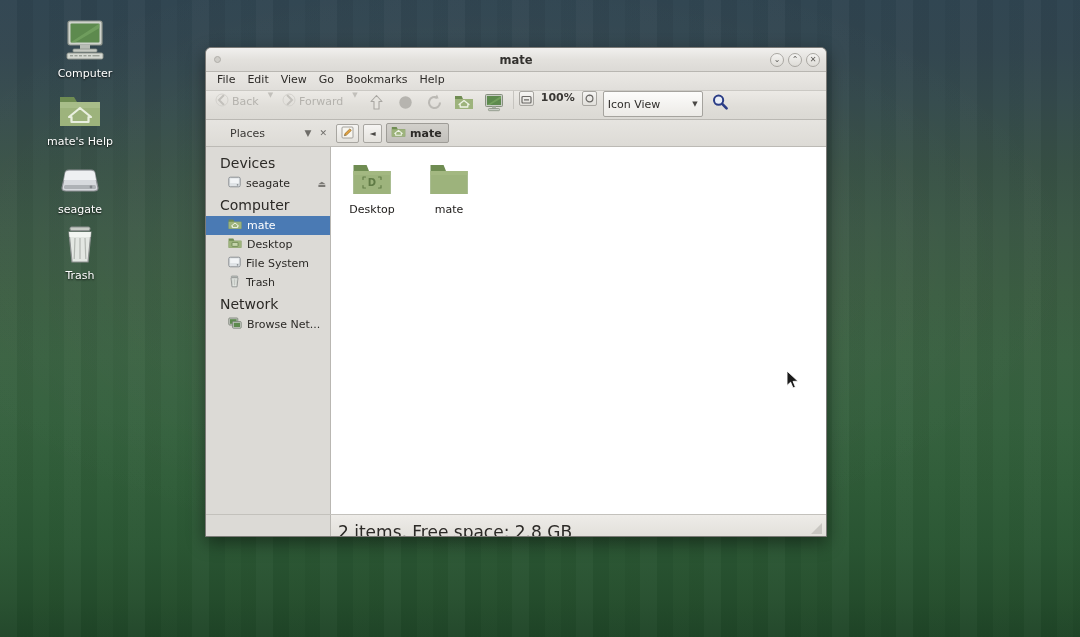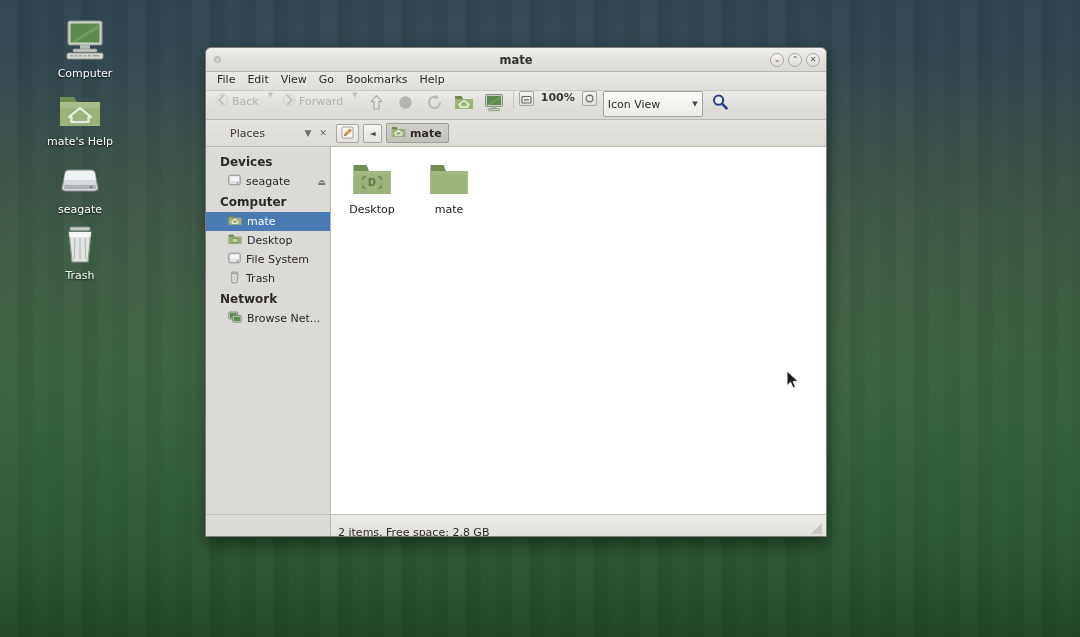--- a/index.html
+++ b/index.html
@@ -176,21 +176,21 @@
 
   #body-split { flex: 1; display: flex; min-height: 0; }
   #sidebar {
     width: 125px; flex: none;
     background: #dcdad6;
     border-right: 1px solid #b9b7b2;
     padding-top: 4px;
     overflow: hidden;
   }
   .side-group {
-    font-size: 12px; font-weight: bold; color: #2c2a27;
+    font-size: 14px; font-weight: normal; color: #2c2a27;
     padding: 4px 0 3px 14px;
   }
   .side-item {
     display: flex; align-items: center; gap: 5px;
     padding: 2px 4px 2px 22px; font-size: 11px; color: #2c2a27;
     cursor: pointer; height: 19px;
   }
   .side-item.selected { background: #4a7ab4; color: #ffffff; }
   .side-item .eject { margin-left: auto; font-size: 9px; color: #7b7975; }
 
@@ -205,21 +205,21 @@
   .file-item .fglyph { height: 44px; display:flex; align-items:center; justify-content:center; }
   .file-item .flbl { font-size: 11px; color: #1c1a18; margin-top: 2px; display:block;}
 
   #statusbar {
     height: 22px; flex: none;
     background: linear-gradient(180deg,#eeece8,#e2e0db);
     border-top: 1px solid #c3c1bc;
     display: flex; align-items: center; position: relative;
   }
   #status-left { width: 125px; flex:none; height:100%; background: #dcdad6; border-right:1px solid #b9b7b2;}
-  #status-text { font-size: 11px; color: #2c2a27; padding-left: 7px; margin-top: 13px; }
+  #status-text { font-size: 17px; color: #2c2a27; padding-left: 7px; margin-top: 13px; }
   #grip { position: absolute; right: 3px; bottom: 2px; width: 14px; height: 14px; cursor: nwse-resize; }
 
   #cursor { position: absolute; left: 786px; top: 370px; pointer-events: none; }
 </style>
 </head>
 <body>
 
 <div id="desktop">
   <div id="desktop-stripes"></div>
   <div id="desktop-vign"></div>

